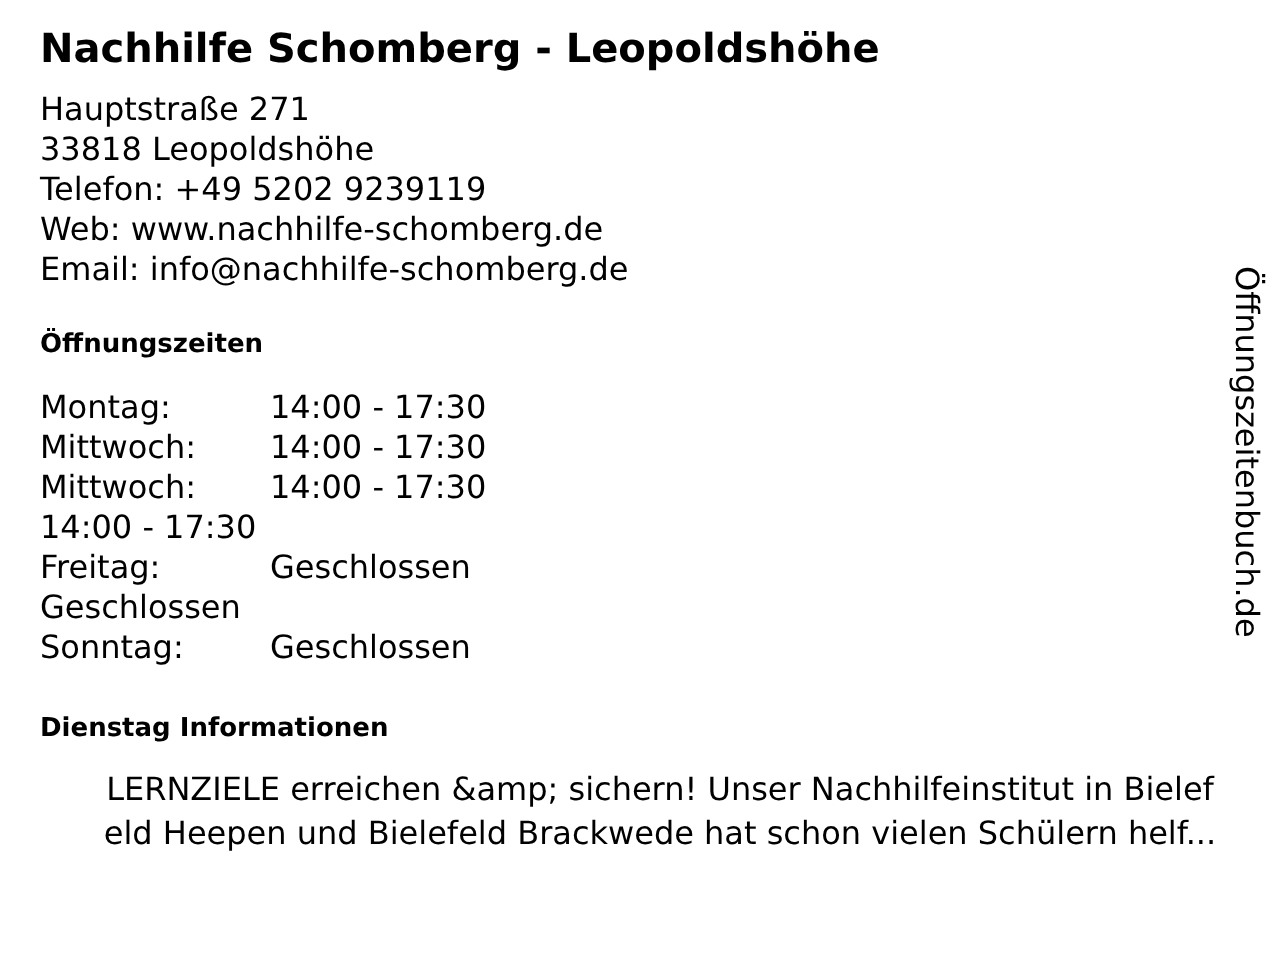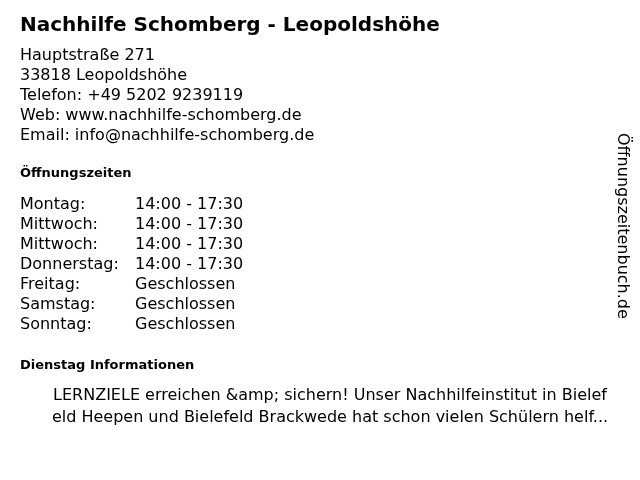--- a/index.html
+++ b/index.html
@@ -86,29 +86,27 @@
     </div>
     <div class="hours-row">
       <div class="hours-day">Mittwoch:</div>
       <div class="hours-time">14:00 - 17:30</div>
     </div>
     <div class="hours-row">
       <div class="hours-day">Mittwoch:</div>
       <div class="hours-time">14:00 - 17:30</div>
     </div>
     <div class="hours-row">
-      <div class="hours-day">Donnerstag:</div>
       <div class="hours-time">14:00 - 17:30</div>
     </div>
     <div class="hours-row">
       <div class="hours-day">Freitag:</div>
       <div class="hours-time">Geschlossen</div>
     </div>
     <div class="hours-row">
-      <div class="hours-day">Samstag:</div>
       <div class="hours-time">Geschlossen</div>
     </div>
     <div class="hours-row">
       <div class="hours-day">Sonntag:</div>
       <div class="hours-time">Geschlossen</div>
     </div>
   </div>
 
   <h2 class="section-heading info-heading">Dienstag Informationen</h2>
 

